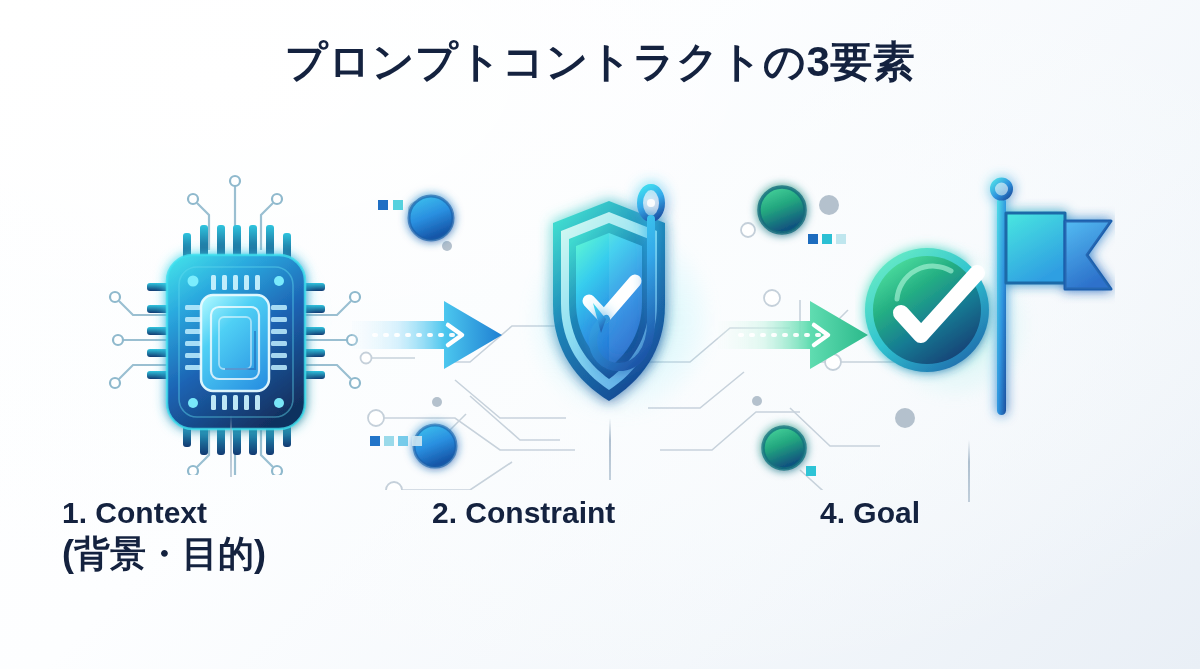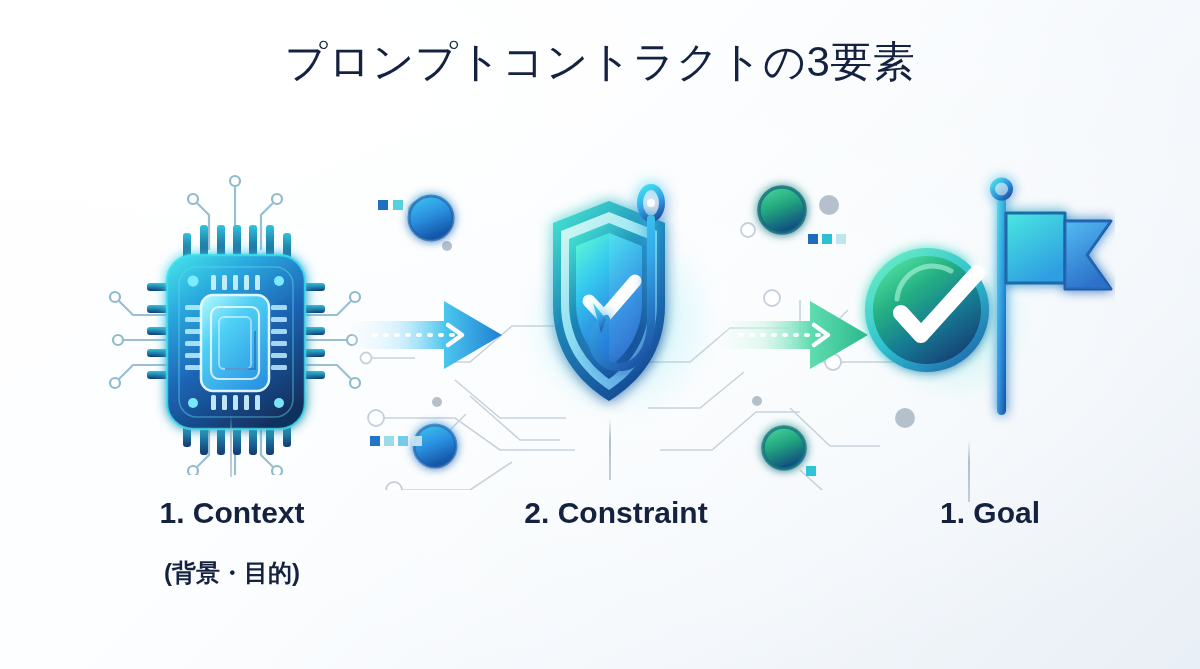--- a/index.html
+++ b/index.html
@@ -23,21 +23,21 @@
   }
 
   
   .title {
     position: absolute;
     top: 34px;
     left: 0;
     width: 1200px;
     text-align: center;
     font-size: 42px;
-    font-weight: normal;
+    font-weight: bold;
     letter-spacing: 0.5px;
     color: #14223f;
     white-space: nowrap;
   }
 
   
   .stage {
     position: absolute;
     top: 155px;
     left: 0;
@@ -115,38 +115,37 @@
     position: absolute;
     top: 496px;
     left: 0;
     width: 1200px;
     height: 130px;
   }
   .caption {
     position: absolute;
     top: 0;
     width: 340px;
-    text-align: center;
+    text-align: left;
     color: #14223f;
   }
   .caption.c1 { left: 62px; }
-  .caption.c2 { left: 446px; }
+  .caption.c2 { left: 432px; }
   .caption.c3 { left: 820px; }
   .caption .line1 {
     font-size: 30px;
     font-weight: bold;
     line-height: 1.15;
     white-space: nowrap;
   }
   .caption .line2 {
-    font-size: 24px;
+    font-size: 36px;
     font-weight: bold;
     line-height: 1.3;
     white-space: nowrap;
-    margin-top: 26px;
   }
 </style>
 </head>
 <body>
 
 <div id="slide">
 
   <div class="title">プロンプトコントラクトの3要素</div>
 
   <svg class="circuit" viewBox="0 0 1200 340" width="1200" height="340">
@@ -551,17 +550,17 @@
     <div class="caption c1">
       <div class="line1">1. Context</div>
       <div class="line2">(背景・目的)</div>
     </div>
 
     <div class="caption c2">
       <div class="line1">2. Constraint</div>
     </div>
 
     <div class="caption c3">
-      <div class="line1">1. Goal</div>
+      <div class="line1">4. Goal</div>
     </div>
   </div>
 
 </div>
 
 </body></html>

